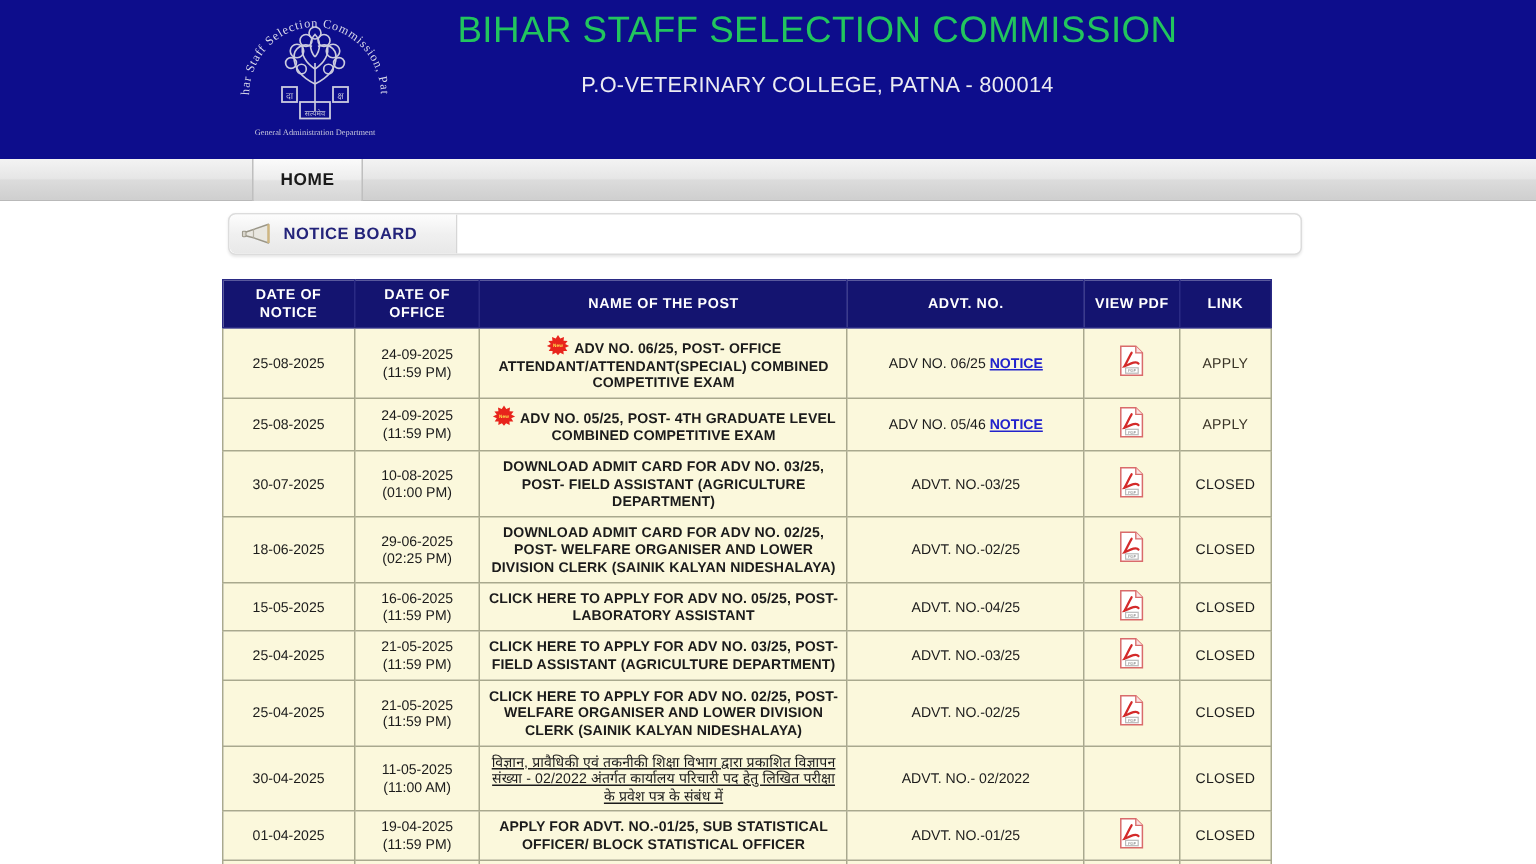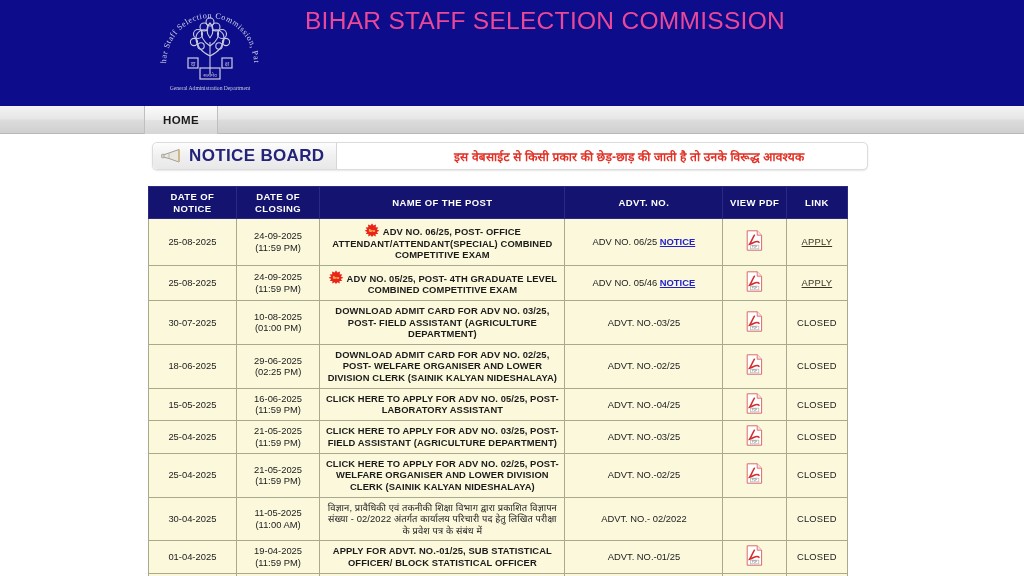--- a/index.html
+++ b/index.html
@@ -21,21 +21,21 @@
   #logo-wrap {
     position: absolute; left: 150px; top: 2px;
     width: 120px; height: 92px;
   }
   #logo-svg { display: block; }
   #title-block {
     position: absolute; left: 280px; top: 6px;
     width: 530px; text-align: center;
   }
   #main-title {
-    color: #ec4899;
+    color: #22c55e;
     font-size: 24.5px;
     font-weight: 400;
     letter-spacing: 0.3px;
     line-height: 30px;
     white-space: nowrap;
   }
   #sub-title {
     color: #ececf2;
     font-size: 14.5px;
     font-weight: 400;
@@ -55,21 +55,21 @@
   }
 
   
   #navbar {
     position: relative;
     width: 1024px; height: 28px;
     background: linear-gradient(to bottom, #f3f3f3 0%, #e6e6e6 48%, #dcdcdc 52%, #cfcfcf 100%);
     border-bottom: 1px solid #b9b9b9;
   }
   #nav-home {
-    position: absolute; left: 144px; top: 0;
+    position: absolute; left: 168px; top: 0;
     height: 28px;
     padding: 0 18px;
     display: flex; align-items: center;
     font-size: 11.5px; font-weight: bold;
     color: #1a1a1a;
     border-left: 1px solid #bfbfbf;
     border-right: 1px solid #bfbfbf;
     background: linear-gradient(to bottom, #fbfbfb 0%, #ededed 48%, #e2e2e2 52%, #d6d6d6 100%);
     letter-spacing: 0.4px;
   }
@@ -89,21 +89,21 @@
     height: 26px;
     display: flex; align-items: center;
     padding: 0 12px 0 8px;
     background: linear-gradient(to bottom, #fdfdfd 0%, #f0f0f0 50%, #e8e8e8 100%);
     border-right: 1px solid #d6d6d6;
     border-radius: 5px 0 0 5px;
     min-width: 152px;
   }
   #megaphone-icon { width: 22px; height: 16px; margin-right: 6px; flex: 0 0 auto; }
   #notice-tab-label {
-    font-size: 17px; font-weight: bold; color: #23237a;
+    font-size: 11px; font-weight: bold; color: #23237a;
     letter-spacing: 0.35px;
   }
   #marquee-area {
     flex: 1; height: 26px; overflow: hidden;
     display: flex; align-items: center; justify-content: center;
     padding-right: 6px;
   }
   #marquee-text {
     color: #e03126;
     font-size: 12px;
@@ -142,36 +142,36 @@
     border: 1px solid #a9a98e;
     padding: 4px 4px;
     font-size: 9.4px;
     color: #1b1b1b;
     text-align: center;
     vertical-align: middle;
     line-height: 11.6px;
   }
   td.c-date, td.c-close { white-space: nowrap; font-weight: normal; }
   td.c-post { font-weight: bold; letter-spacing: 0.1px; }
-  td.c-post.hindi { font-weight: normal; font-size: 9.4px; line-height: 12.5px; }
+  td.c-post.hindi { font-weight: normal; font-size: 9.4px; line-height: 12.5px; text-decoration: underline; }
   td.c-advt { font-weight: normal; }
   td.c-link { font-weight: normal; letter-spacing: 0.2px; }
 
   .col-pub   { width: 86px; }
   .col-close { width: 82px; }
   .col-post  { width: 240px; }
   .col-advt  { width: 155px; }
   .col-pdf   { width: 62px; }
   .col-link  { width: 60px; }
 
   .link-notice {
     color: #2222cc; text-decoration: underline; font-weight: bold;
   }
   .link-apply {
-    color: #3a3426; text-decoration: underline; font-weight: normal;
+    color: #3a3426; font-weight: normal;
   }
   .closed-text { color: #1b1b1b; text-align: right; }
 
   
   .new-badge {
     display: inline-block;
     width: 16px; height: 14px;
     vertical-align: -2px;
     margin-right: 3px;
   }
@@ -220,40 +220,38 @@
       </g>
       <text x="60" y="75" font-size="5" fill="#bfbfd8" text-anchor="middle" font-family="'Liberation Serif', serif">सत्यमेव</text>
       <text x="43" y="64" font-size="6" fill="#bfbfd8" text-anchor="middle" font-family="'Liberation Serif', serif">दा</text>
       <text x="77" y="64" font-size="6" fill="#bfbfd8" text-anchor="middle" font-family="'Liberation Serif', serif">क्ष</text>
       <text x="60" y="88" font-size="5.6" fill="#c6c6dc" text-anchor="middle" font-family="'Liberation Serif', serif">General Administration Department</text>
     </svg>
   </div>
 
   <div id="title-block">
     <div id="main-title">BIHAR STAFF SELECTION COMMISSION</div>
+    <div id="sub-title">P.O-VETERINARY COLLEGE, PATNA - 800014</div>
   </div>
 
 </div>
 
 <div id="navbar">
   <div id="nav-home">HOME</div>
 </div>
 
 <div id="notice-bar">
   <div id="notice-tab">
     <svg id="megaphone-icon" viewBox="0 0 22 16">
       <path d="M2,7 L8,5 L18,1.5 L18,14 L8,10.5 L2,9 Z" fill="#e9e7e0" stroke="#9a9688" stroke-width="0.9" stroke-linejoin="round"></path>
       <path d="M8,5 L8,10.5" stroke="#b5b1a3" stroke-width="0.8"></path>
       <path d="M18,1.5 L18,14" stroke="#cfb680" stroke-width="1.6"></path>
       <rect x="0.6" y="6.2" width="2.4" height="3.6" rx="0.6" fill="#d9d6cc" stroke="#9a9688" stroke-width="0.7"></rect>
     </svg>
     <span id="notice-tab-label">NOTICE BOARD</span>
-  </div>
-  <div id="marquee-area">
-    <span id="marquee-text">इस वेबसाईट से किसी प्रकार की छेड़-छाड़ की जाती है तो उनके विरूद्ध आवश्यक</span>
   </div>
 </div>
 
 <div id="table-wrap">
   <table id="notice-table">
     <colgroup>
       <col class="col-pub">
         <col class="col-close">
         <col class="col-post">
       <col class="col-advt">
@@ -261,21 +259,21 @@
         <col class="col-link">
     </colgroup>
     <thead>
       <tr>
         <th>
           <div>DATE OF</div>
           <div>NOTICE</div>
         </th>
         <th>
           <div>DATE OF</div>
-          <div>CLOSING</div>
+          <div>OFFICE</div>
         </th>
         <th>NAME OF THE POST</th>
         <th>ADVT. NO.</th>
         <th>VIEW PDF</th>
         <th>LINK</th>
       </tr>
     </thead>
     <tbody id="notice-tbody">
         <tr>
           <td class="c-date">25-08-2025</td>

